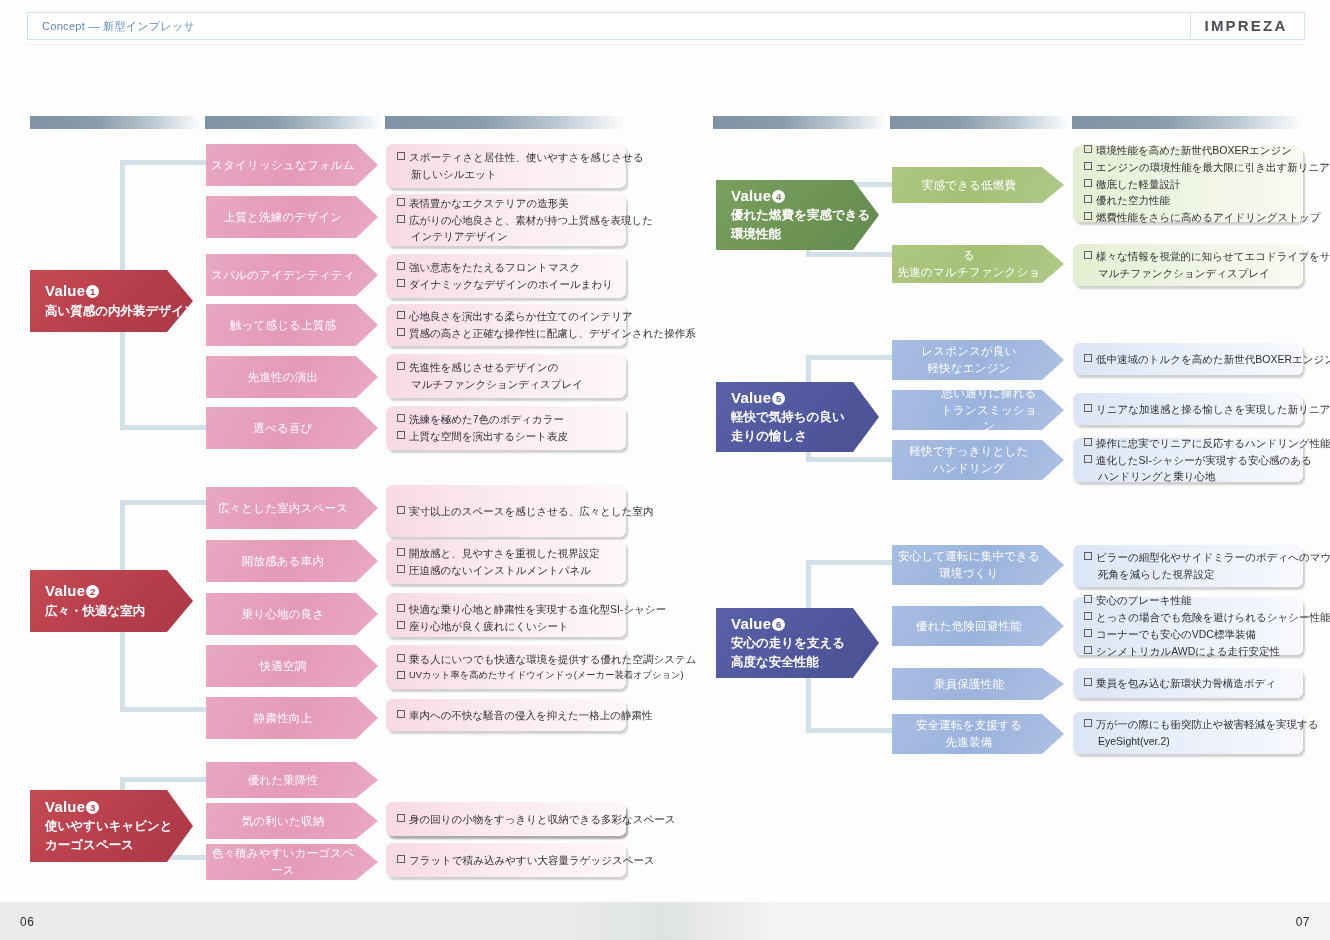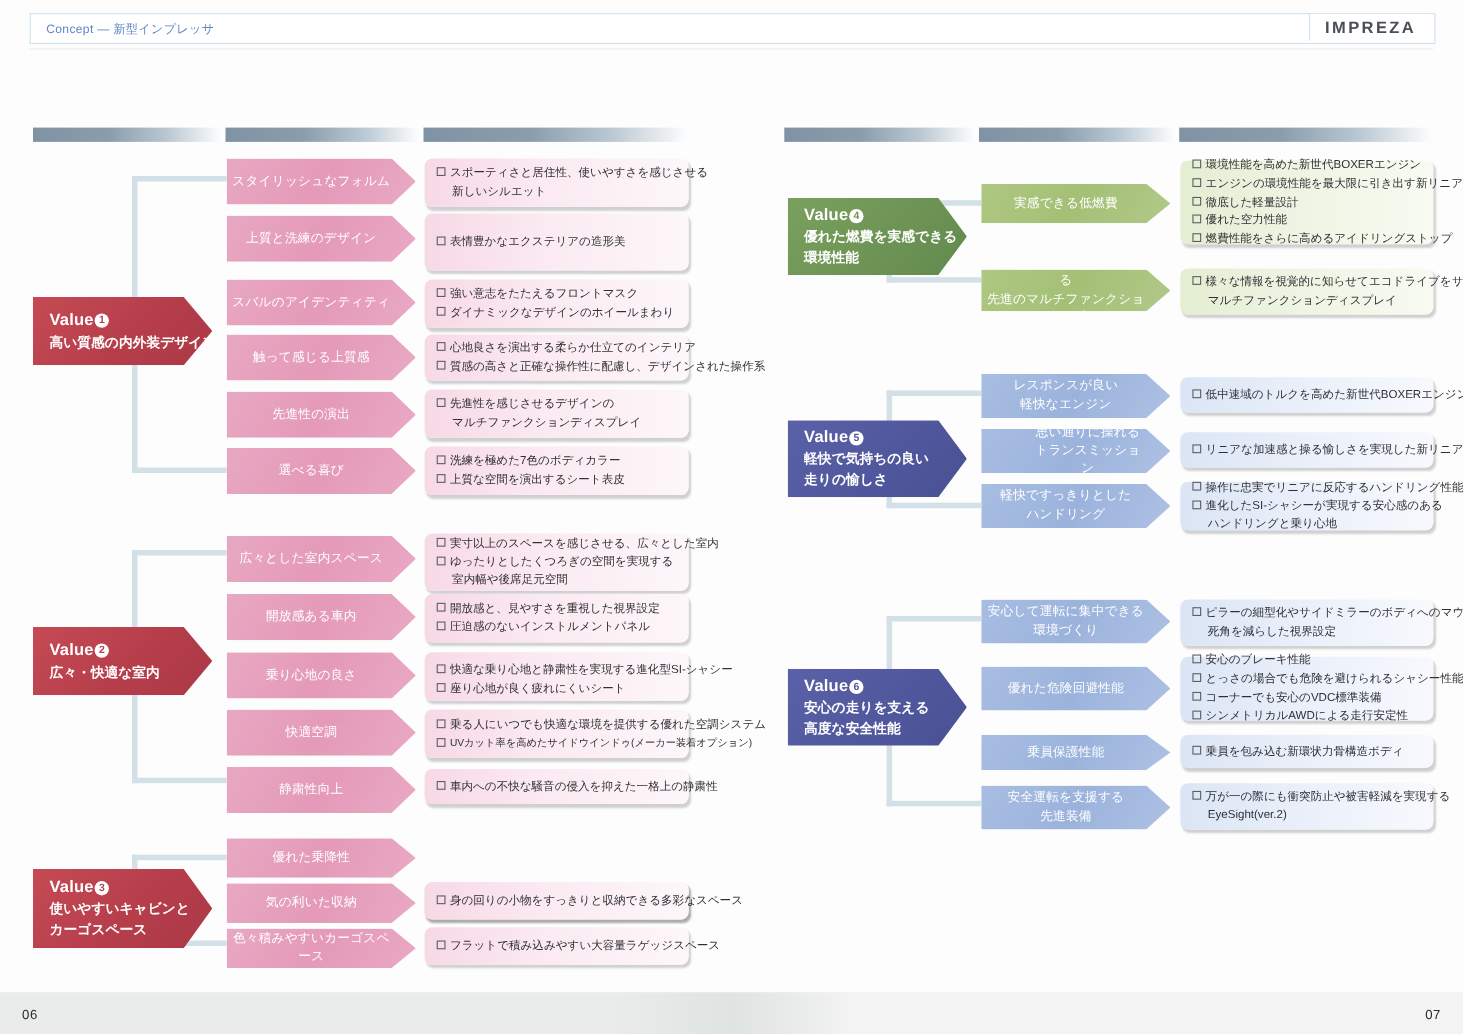--- a/index.html
+++ b/index.html
@@ -156,20 +156,21 @@
       <div class="detail pink" style="left: 386px; top: 144px; width: 240px; height: 44px;">
         <div class="li"><span>スポーティさと居住性、使いやすさを感じさせる</span><span class="cont">新しいシルエット</span></div>
       </div>
       <div class="topic pink" style="left: 206px; top: 196px; width: 172px; height: 42px;">
         <div>
           <div>上質と洗練のデザイン</div>
         </div>
       </div>
       <div class="detail pink" style="left: 386px; top: 194px; width: 240px; height: 52px;">
         <div class="li"><span>表情豊かなエクステリアの造形美</span></div>
+        <div class="li"><span>広がりの心地良さと、素材が持つ上質感を表現した</span><span class="cont">インテリアデザイン</span></div>
       </div>
       <div class="topic pink" style="left: 206px; top: 254px; width: 172px; height: 42px;">
         <div>
           <div>スバルのアイデンティティ</div>
         </div>
       </div>
       <div class="detail pink" style="left: 386px; top: 254px; width: 240px; height: 44px;">
         <div class="li"><span>強い意志をたたえるフロントマスク</span></div>
         <div class="li"><span>ダイナミックなデザインのホイールまわり</span></div>
       </div>
@@ -205,21 +206,20 @@
         <div class="v-line"><span>Value</span><span class="v-num">2</span></div>
         <div class="v-sub">広々・快適な室内</div>
       </div>
       <div class="topic pink" style="left: 206px; top: 487px; width: 172px; height: 42px;">
         <div>
           <div>広々とした室内スペース</div>
         </div>
       </div>
       <div class="detail pink" style="left: 386px; top: 485px; width: 240px; height: 52px;">
         <div class="li"><span>実寸以上のスペースを感じさせる、広々とした室内</span></div>
-        <div class="li"><span>ゆったりとしたくつろぎの空間を実現する</span><span class="cont">室内幅や後席足元空間</span></div>
       </div>
       <div class="topic pink" style="left: 206px; top: 540px; width: 172px; height: 42px;">
         <div>
           <div>開放感ある車内</div>
         </div>
       </div>
       <div class="detail pink" style="left: 386px; top: 540px; width: 240px; height: 44px;">
         <div class="li"><span>開放感と、見やすさを重視した視界設定</span></div>
         <div class="li"><span>圧迫感のないインストルメントパネル</span></div>
       </div>

